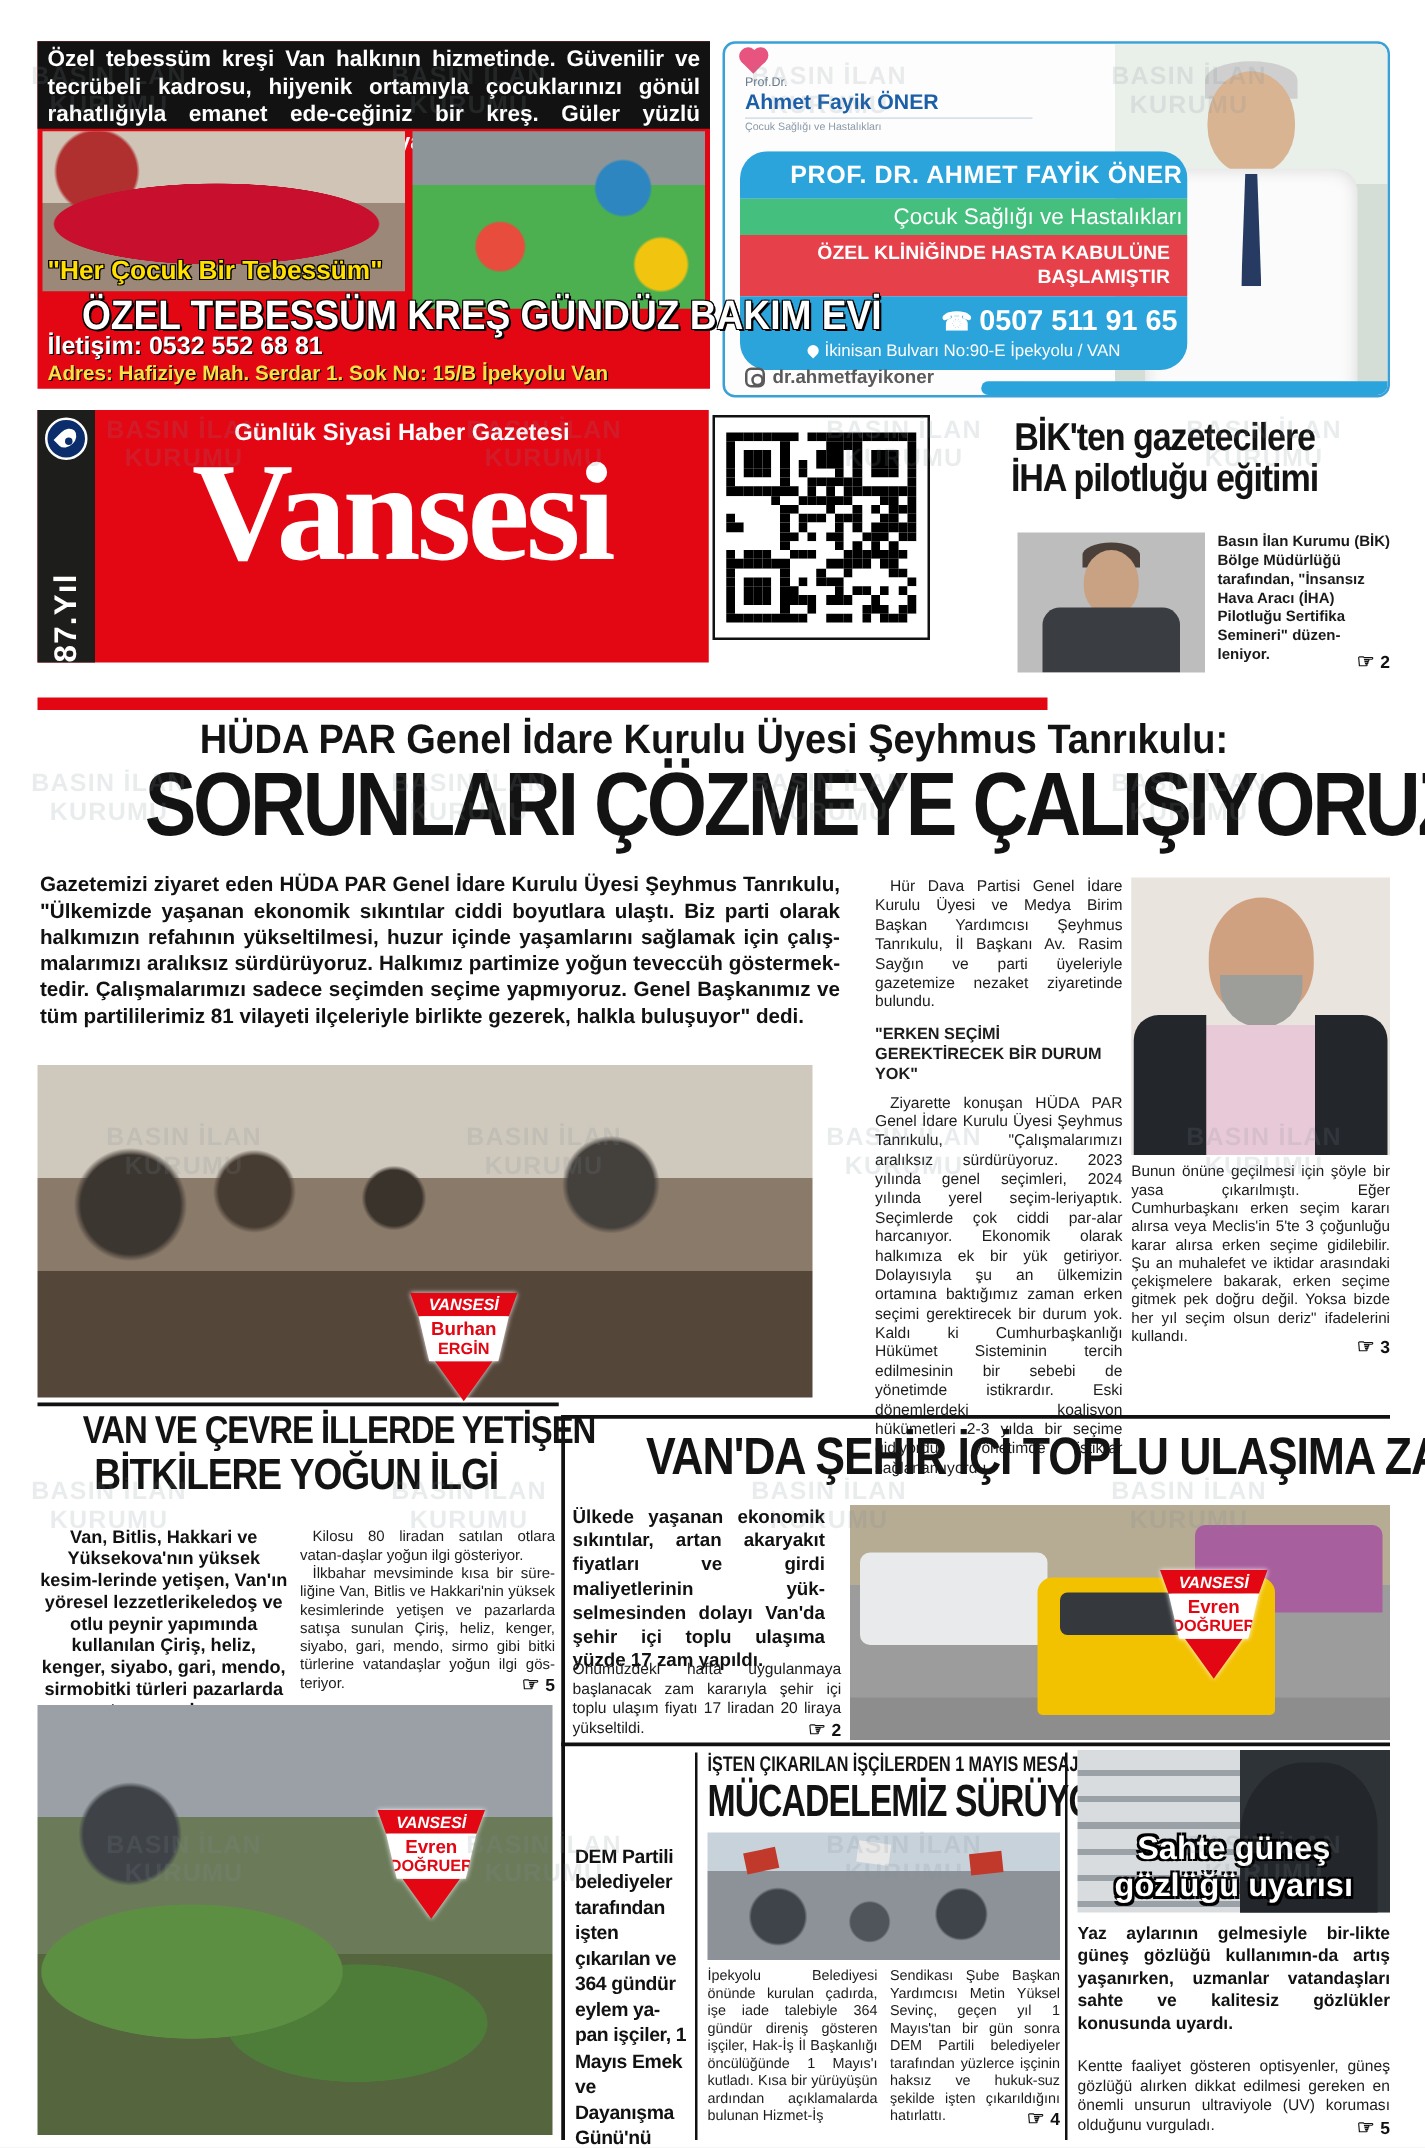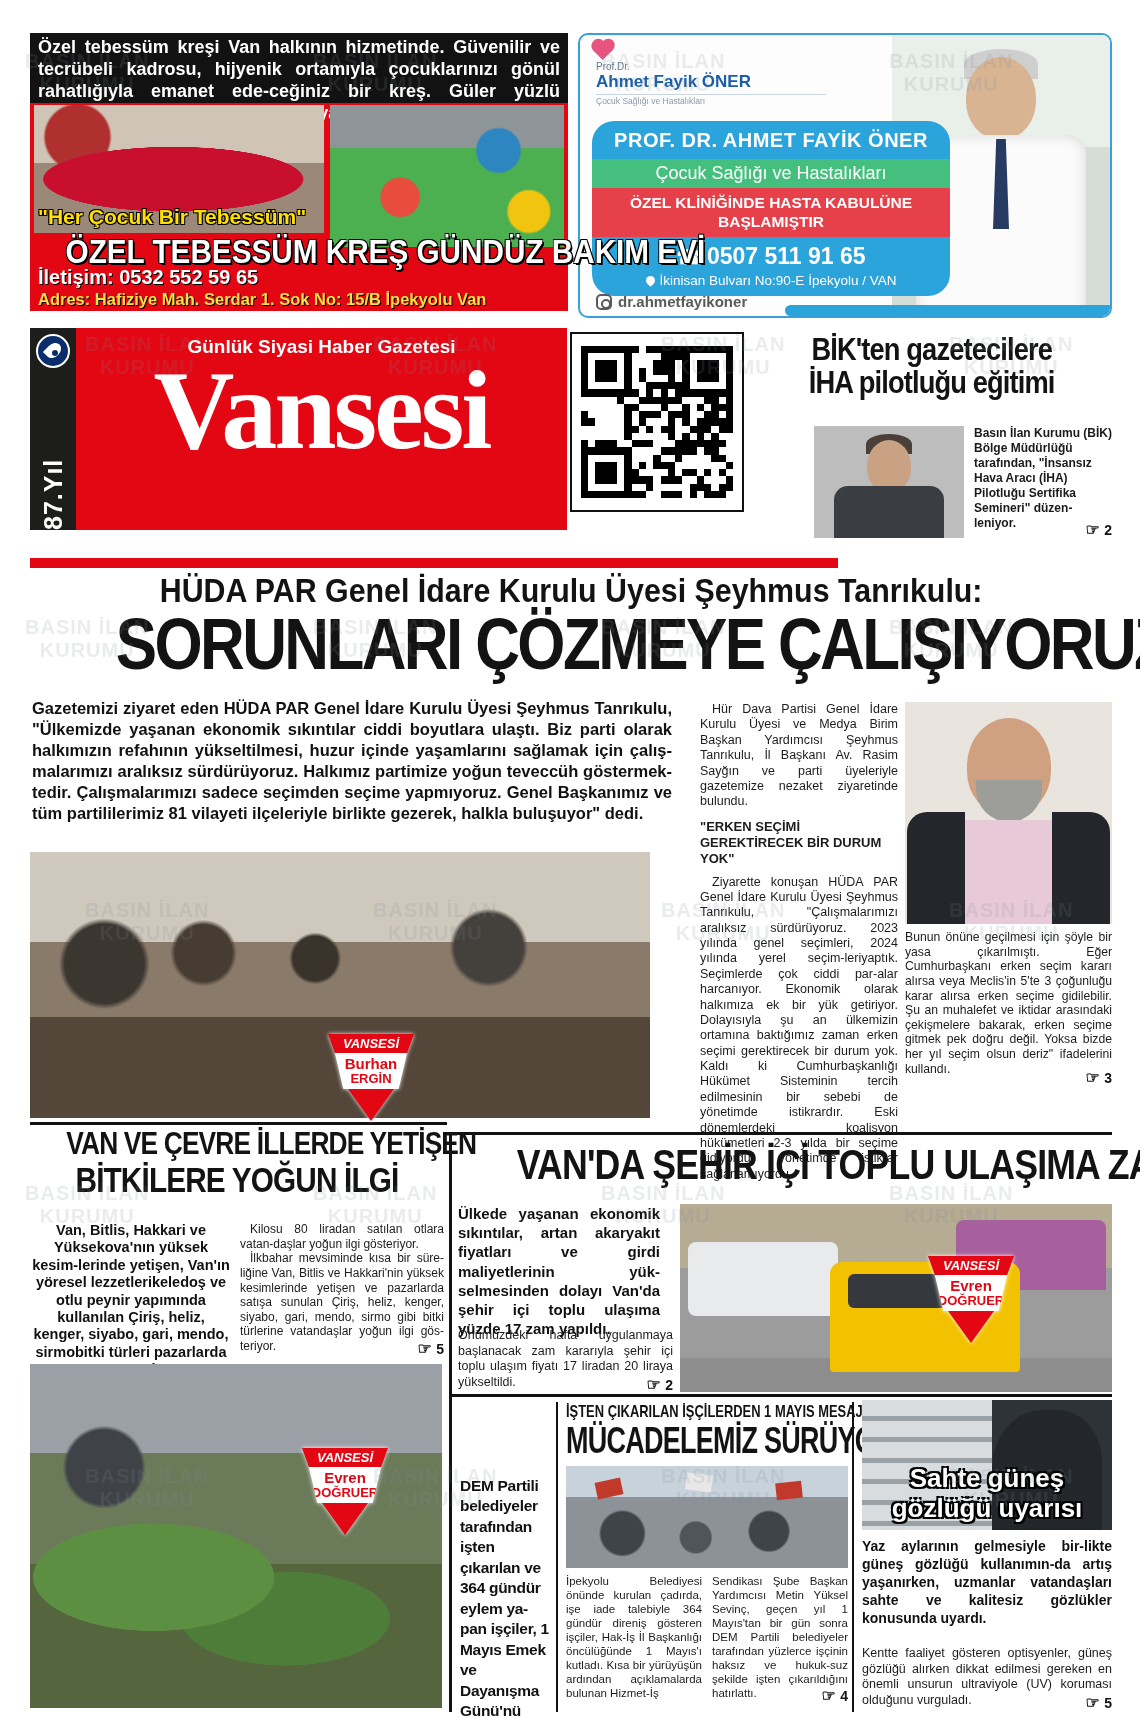--- a/index.html
+++ b/index.html
@@ -58,21 +58,21 @@
   .doc-tie { position:absolute; left:50%; top:104px; width:16px; height:90px; margin-left:-8px;
              background:#273b62; clip-path:polygon(20% 0,80% 0,100% 100%,0 100%); }
   .doc-logo { position:absolute; left:16px; top:8px; width:230px; }
   .doc-heart { position:relative; display:inline-block; width:14px; height:13px; transform:rotate(-45deg); background:#e75480; margin-right:6px; }
   .doc-heart::before, .doc-heart::after { content:""; position:absolute; width:14px; height:13px; border-radius:50%; background:#e75480; }
   .doc-heart::before { left:7px; top:0; } .doc-heart::after { left:0; top:-7px; }
   .doc-logo-1 { font-size:10px; color:#6a7b8c; }
   .doc-logo-2 { font-size:17px; font-weight:bold; color:#1b5fa8; }
   .doc-logo-3 { font-size:8.5px; color:#8a9aa8; border-top:1px solid #c9d6e0; margin-top:2px; padding-top:1px; }
   .doc-pills { position:absolute; left:12px; top:86px; width:358px; border-radius:22px; overflow:hidden; }
-  .pill { color:#fff; text-align:center; }
+  .pill { color:#fff; text-align:right; }
   .pill-name { background:#2ba3db; font-weight:bold; font-size:20px; padding:8px 4px 7px; letter-spacing:.5px; }
   .pill-spec { background:#45bf7e; font-size:18px; padding:4px; }
   .pill-announce { background:#e6404a; font-weight:bold; font-size:15.5px; line-height:1.25; padding:5px 14px; }
   .pill-contact { background:#2ba3db; padding:6px 8px 8px; }
   .doc-phone { font-weight:bold; font-size:23px; }
   .phone-icon::before { content:"☎ "; font-size:20px; }
   .doc-addr { font-size:13.5px; margin-top:3px; display:flex; align-items:center; justify-content:center; gap:5px; }
   .pin-icon { display:inline-block; width:9px; height:9px; border-radius:50% 50% 50% 0; transform:rotate(-45deg); background:#fff; }
   .doc-insta { position:absolute; left:16px; top:258px; display:flex; align-items:center; gap:6px;
                color:#5a5a5a; font-weight:bold; font-size:15px; }
@@ -220,21 +220,21 @@
 <body>
 
 <div class="page">
 
   <section class="abs ad-kres">
     <div class="kres-text">Özel tebessüm kreşi Van halkının hizmetinde. Güvenilir ve tecrübeli kadrosu, hijyenik ortamıyla çocuklarınızı gönül rahatlığıyla emanet ede-ceğiniz bir kreş. Güler yüzlü kadrosuyla sizleride kayıt yapmaya bekleriz.</div>
     <div class="kres-ph-l"></div>
     <div class="kres-ph-r"></div>
     <div class="kres-slogan">"Her Çocuk Bir Tebessüm"</div>
     <div class="kres-title"><span class="cond">ÖZEL TEBESSÜM KREŞ GÜNDÜZ BAKIM EVİ</span></div>
-    <div class="kres-contact">İletişim: 0532 552 59 65</div>
+    <div class="kres-contact">İletişim: 0532 552 68 81</div>
     <div class="kres-address">Adres: Hafiziye Mah. Serdar 1. Sok No: 15/B İpekyolu Van</div>
   </section>
 
   <section class="abs ad-doc">
     <div class="doc-photo">
       <div class="doc-hair"></div>
       <div class="doc-head"></div>
       <div class="doc-coat"></div>
       <div class="doc-tie"></div>
     </div>

